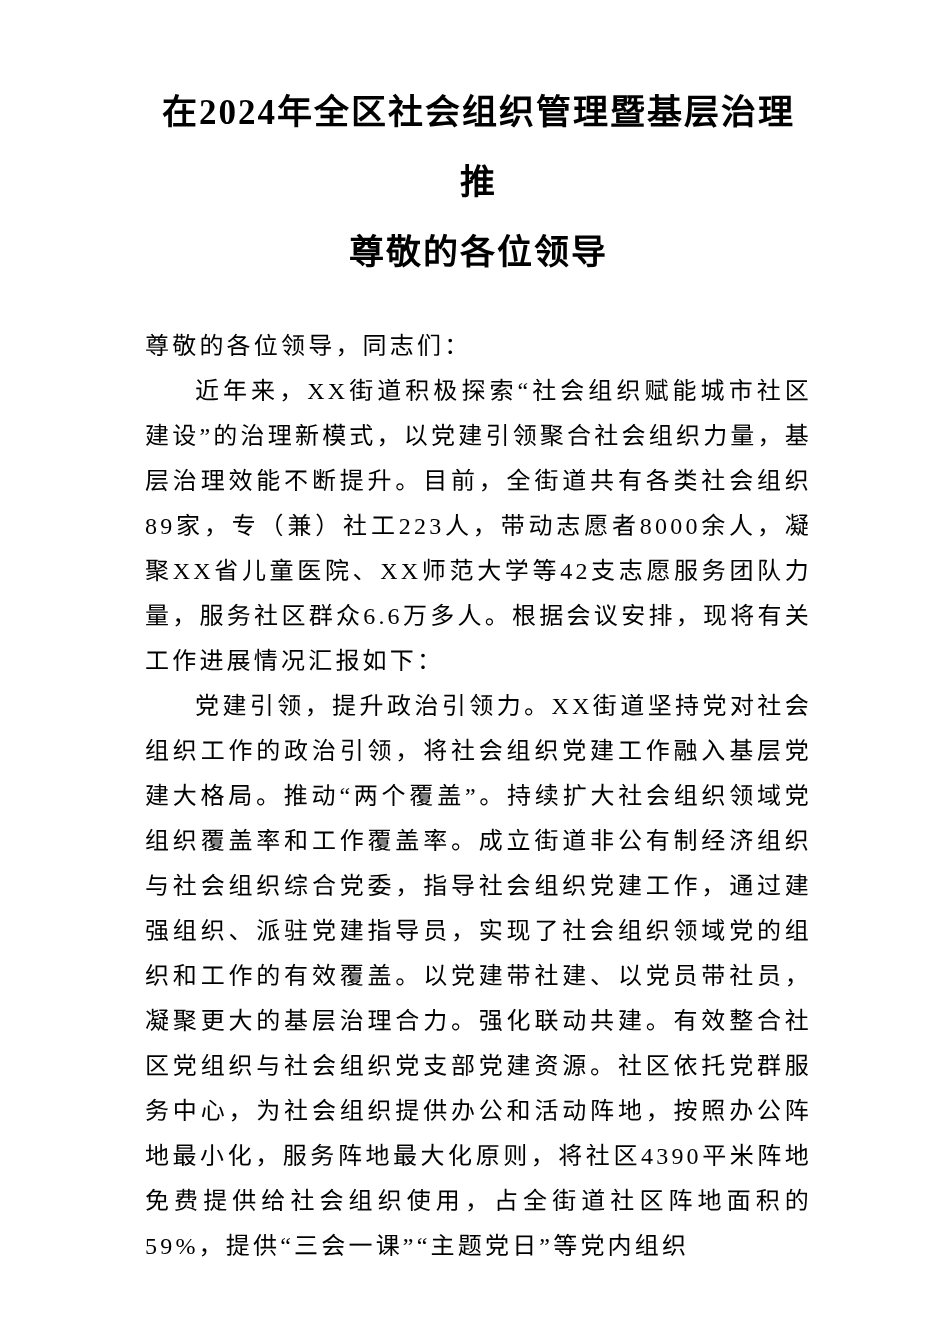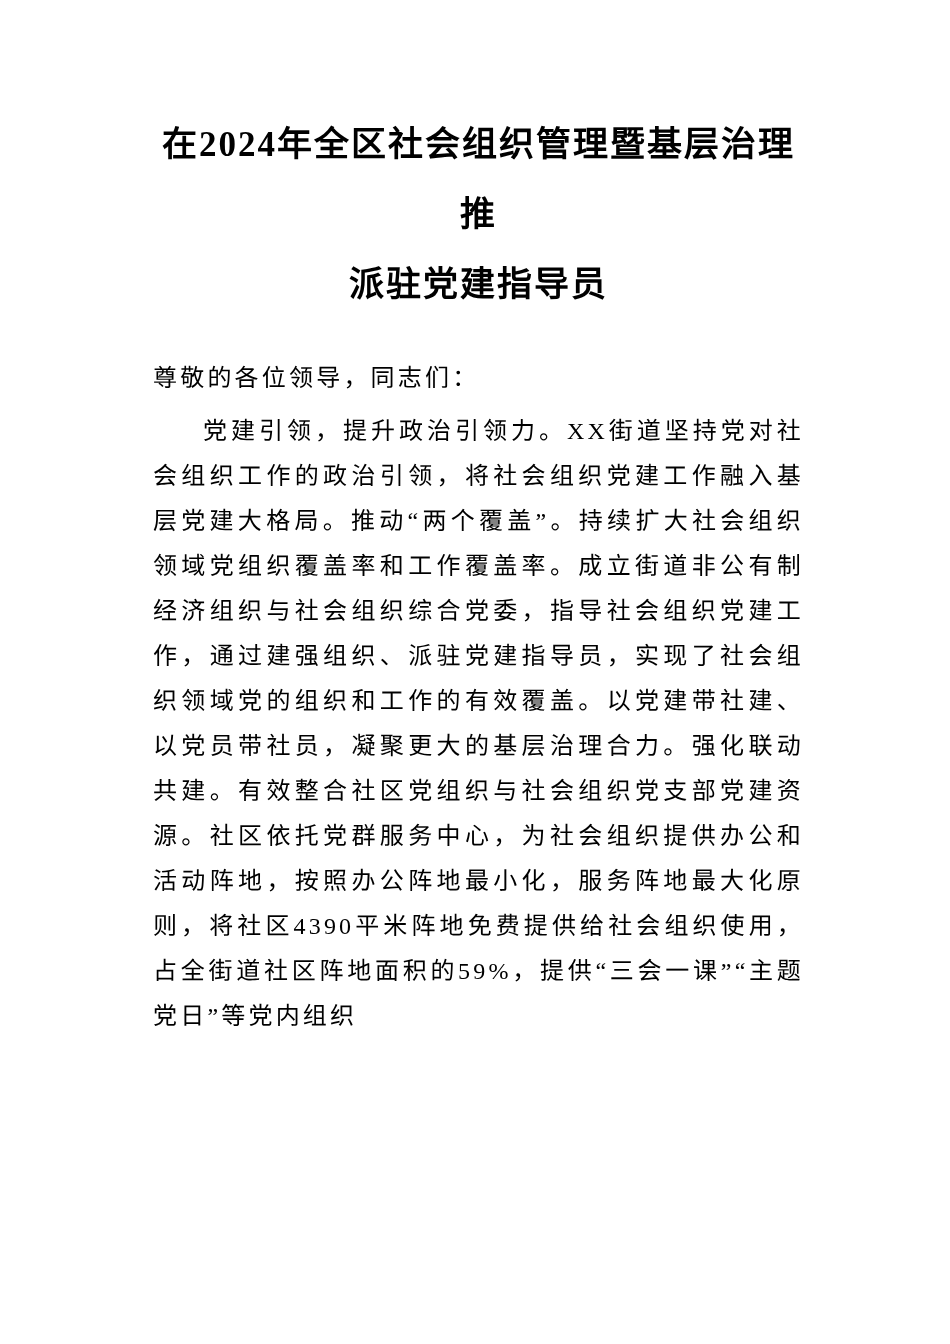--- a/index.html
+++ b/index.html
@@ -11,35 +11,35 @@
     position: relative;
     width: 950px;
     height: 1344px;
     margin: 0 auto;
     background: #ffffff;
     color: #000000;
     overflow: hidden;
     font-family: "Liberation Serif", "DejaVu Serif", serif;
   }
   .content {
-    padding: 110px 138px 0 145px; 
+    padding: 78px 138px 0 145px; 
   }
   .doc-title {
     margin: 0 0 36px 0;
     font-size: 35px;
     font-weight: bold;
     line-height: 70px;
     text-align: center;
     letter-spacing: 2px;
   }
   .doc-title .title-line {
     display: block;
   }
   .para {
-    margin: 8px;
+    margin: 0;
     font-size: 24px;
     line-height: 45px;
     letter-spacing: 3.2px;
     text-align: justify;
     text-justify: inter-character;
   }
   .para.indent {
     text-indent: 50px;
   }
   .lead-bold {
@@ -47,22 +47,23 @@
   }
 </style>
 </head>
 <body>
 
 <div class="page">
   <div class="content">
 
     <h1 class="doc-title">
       <span class="title-line">在2024年全区社会组织管理暨基层治理推</span>
-      <span class="title-line">派驻党建指导员</span>
+      <span class="title-line">尊敬的各位领导</span>
     </h1>
 
     <p class="para">尊敬的各位领导，同志们：</p>
 
+    <p class="para indent">近年来，XX街道积极探索“社会组织赋能城市社区建设”的治理新模式，以党建引领聚合社会组织力量，基层治理效能不断提升。目前，全街道共有各类社会组织89家，专（兼）社工223人，带动志愿者8000余人，凝聚XX省儿童医院、XX师范大学等42支志愿服务团队力量，服务社区群众6.6万多人。根据会议安排，现将有关工作进展情况汇报如下：</p>
 
     <p class="para indent"><span class="lead-bold">党建引领，提升政治引领力。</span><span>XX街道坚持党对社会组织工作的政治引领，将社会组织党建工作融入基层党建大格局。推动“两个覆盖”。持续扩大社会组织领域党组织覆盖率和工作覆盖率。成立街道非公有制经济组织与社会组织综合党委，指导社会组织党建工作，通过建强组织、派驻党建指导员，实现了社会组织领域党的组织和工作的有效覆盖。以党建带社建、以党员带社员，凝聚更大的基层治理合力。强化联动共建。有效整合社区党组织与社会组织党支部党建资源。社区依托党群服务中心，为社会组织提供办公和活动阵地，按照办公阵地最小化，服务阵地最大化原则，将社区4390平米阵地免费提供给社会组织使用，占全街道社区阵地面积的59%，提供“三会一课”“主题党日”等党内组织</span></p>
 
   </div>
 </div>
 
 </body></html>

